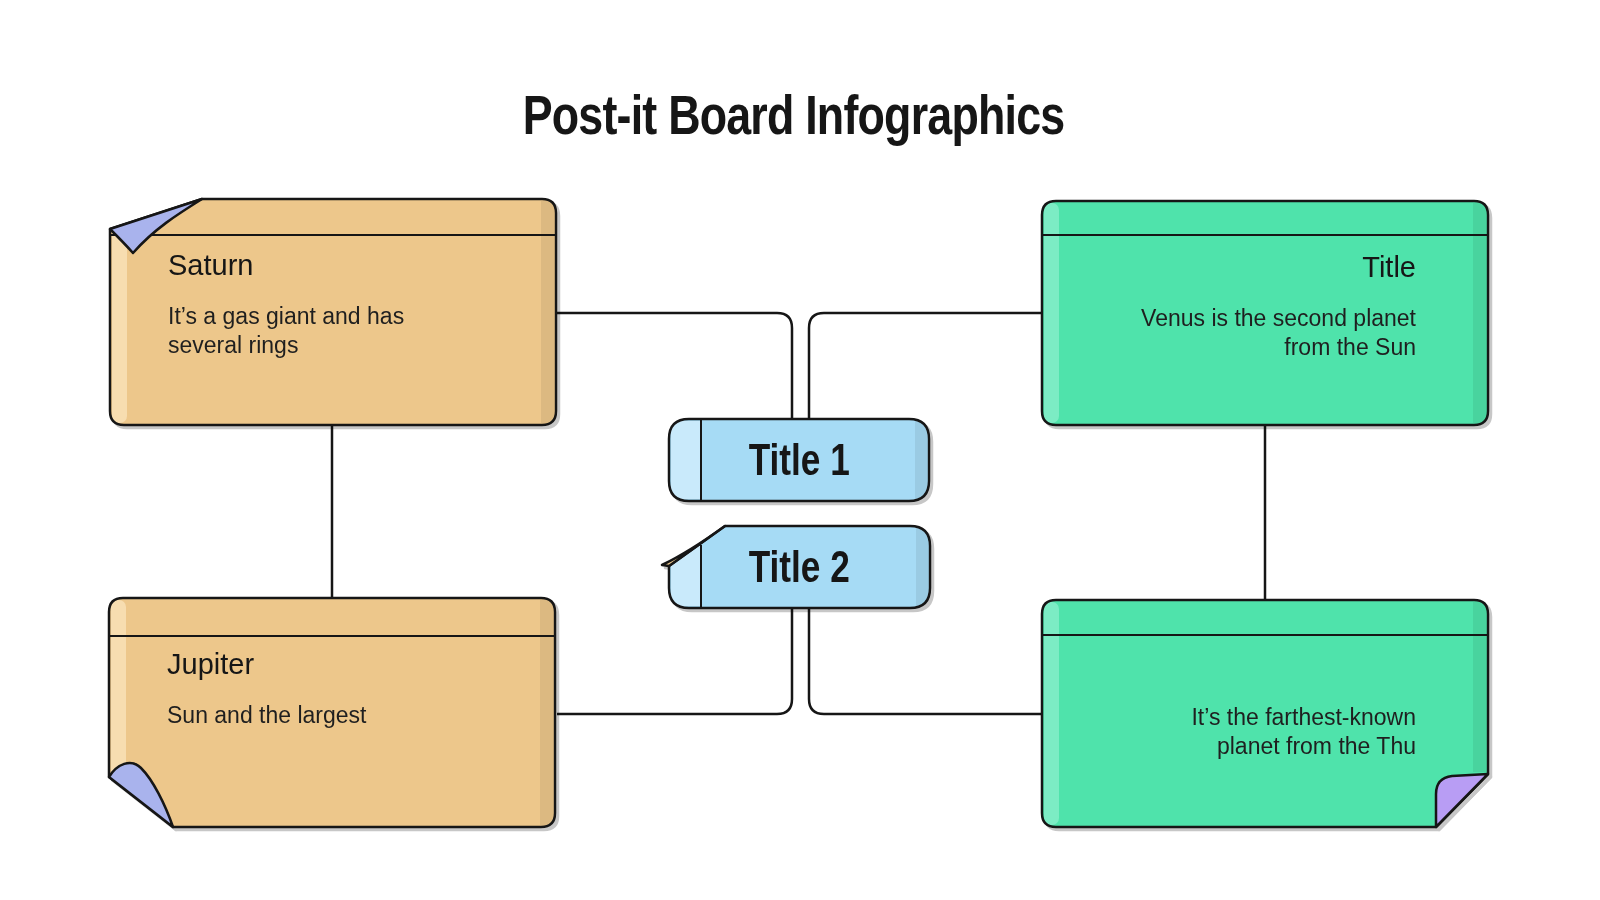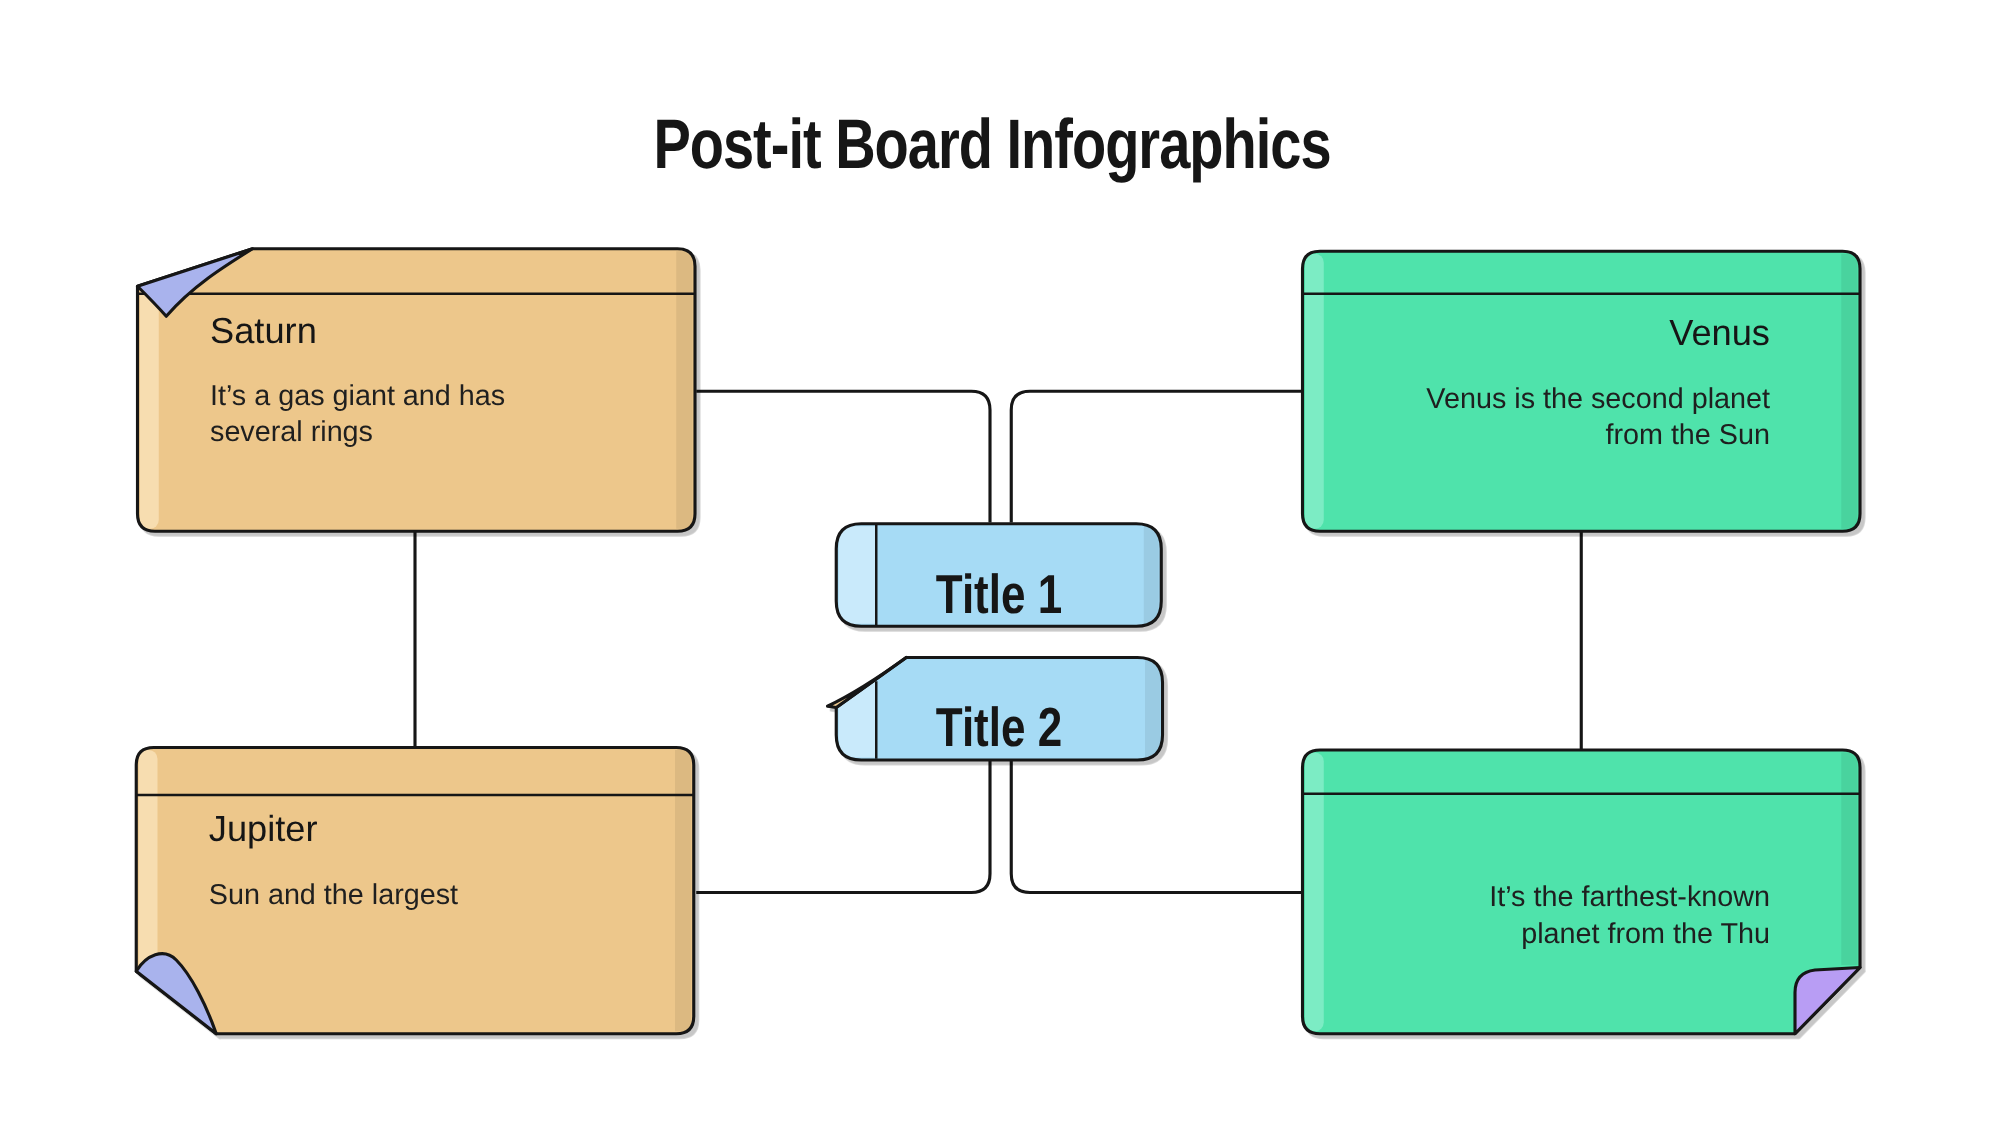--- a/index.html
+++ b/index.html
@@ -18,21 +18,21 @@
   .hline{stroke:var(--ink);stroke-width:2;}
   .flap{stroke:var(--ink);stroke-width:2.5;stroke-linejoin:round;}
   .shade{fill:rgba(0,0,0,0.07);}
   .note-title{position:absolute;top:50px;left:58px;right:72px;font-size:29px;font-weight:normal;
           color:var(--ink);}
   .note-body{position:absolute;top:103px;left:58px;right:72px;font-size:23px;line-height:29px;
           color:#1f1f1f;}
   .note-body div{white-space:nowrap;}
   .align-left .note-title,.align-left .note-body{text-align:left;}
   .align-right .note-title,.align-right .note-body{text-align:right;}
-  .pill-label{position:absolute;left:0;top:16px;width:100%;height:100%;display:flex;
+  .pill-label{position:absolute;left:0;top:0;width:100%;height:100%;display:flex;
           align-items:center;justify-content:center;font-size:44px;font-weight:bold;
           color:var(--ink);box-sizing:border-box;}
 </style>
 </head>
 <body>
 
 <div class="canvas">
 
   <h1 class="page-title"><span class="cond">Post-it Board Infographics</span></h1>
 
@@ -72,21 +72,21 @@
           <clipPath id="clip-venus">
             <path d="M14 0 H432 Q446 0 446 14 V210 Q446 224 432 224 H14 Q0 224 0 210 V14 Q0 0 14 0 Z"></path>
           </clipPath>
         </defs>
       <path class="shape" style="fill:var(--green)" d="M14 0 H432 Q446 0 446 14 V210 Q446 224 432 224 H14 Q0 224 0 210 V14 Q0 0 14 0 Z"></path>
       <rect x="2" y="2" width="15" height="220" rx="7" style="fill:var(--green-light)" clip-path="url(#clip-venus)"></rect>
       <rect x="431" y="2" width="13" height="220" class="shade" clip-path="url(#clip-venus)"></rect>
       <line class="hline" x1="0" y1="34" x2="446" y2="34"></line>
       <path class="outline" d="M14 0 H432 Q446 0 446 14 V210 Q446 224 432 224 H14 Q0 224 0 210 V14 Q0 0 14 0 Z"></path>
     </svg>
-    <div class="note-title">Venus</div>
+    <div class="note-title">Title</div>
     <div class="note-body">
       <div>Venus is the second planet</div>
       <div>from the Sun</div>
     </div>
   </div>
 
   <div class="note align-left" style="left:109px;top:598px;width:446px;height:229px">
     <svg width="446" height="229" viewBox="0 0 446 229">
       <defs>
           <clipPath id="clip-jupiter">

